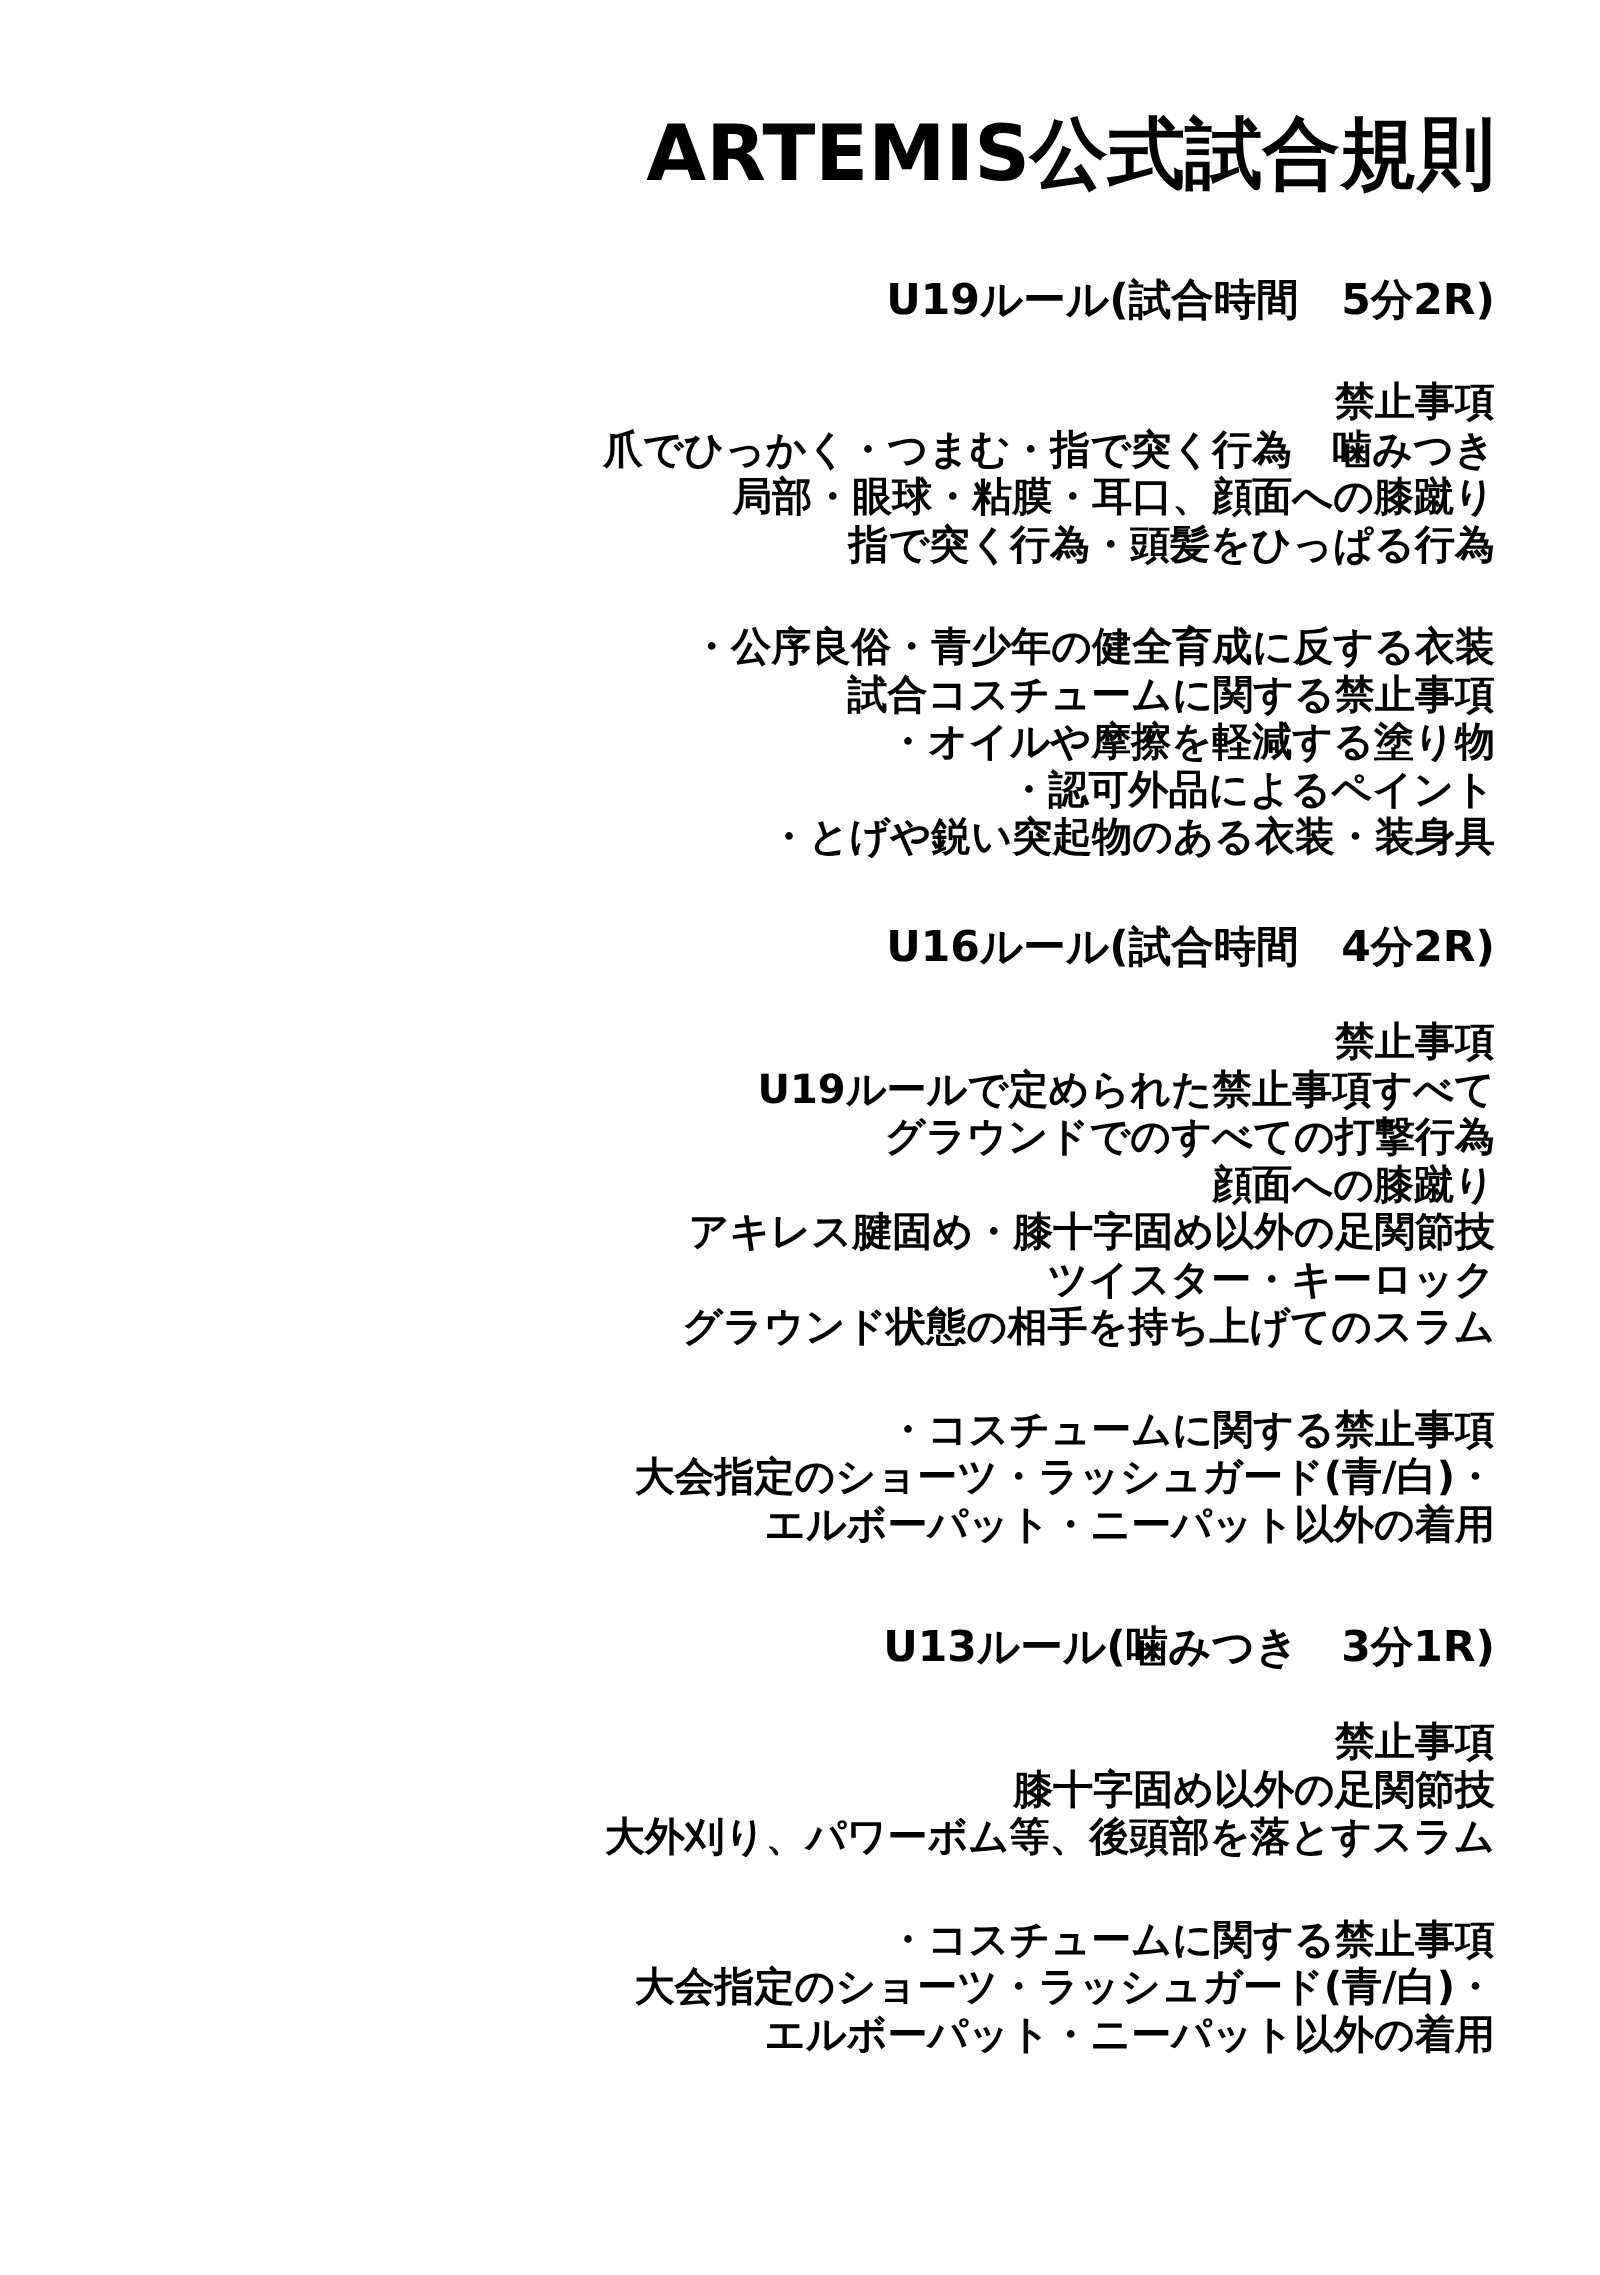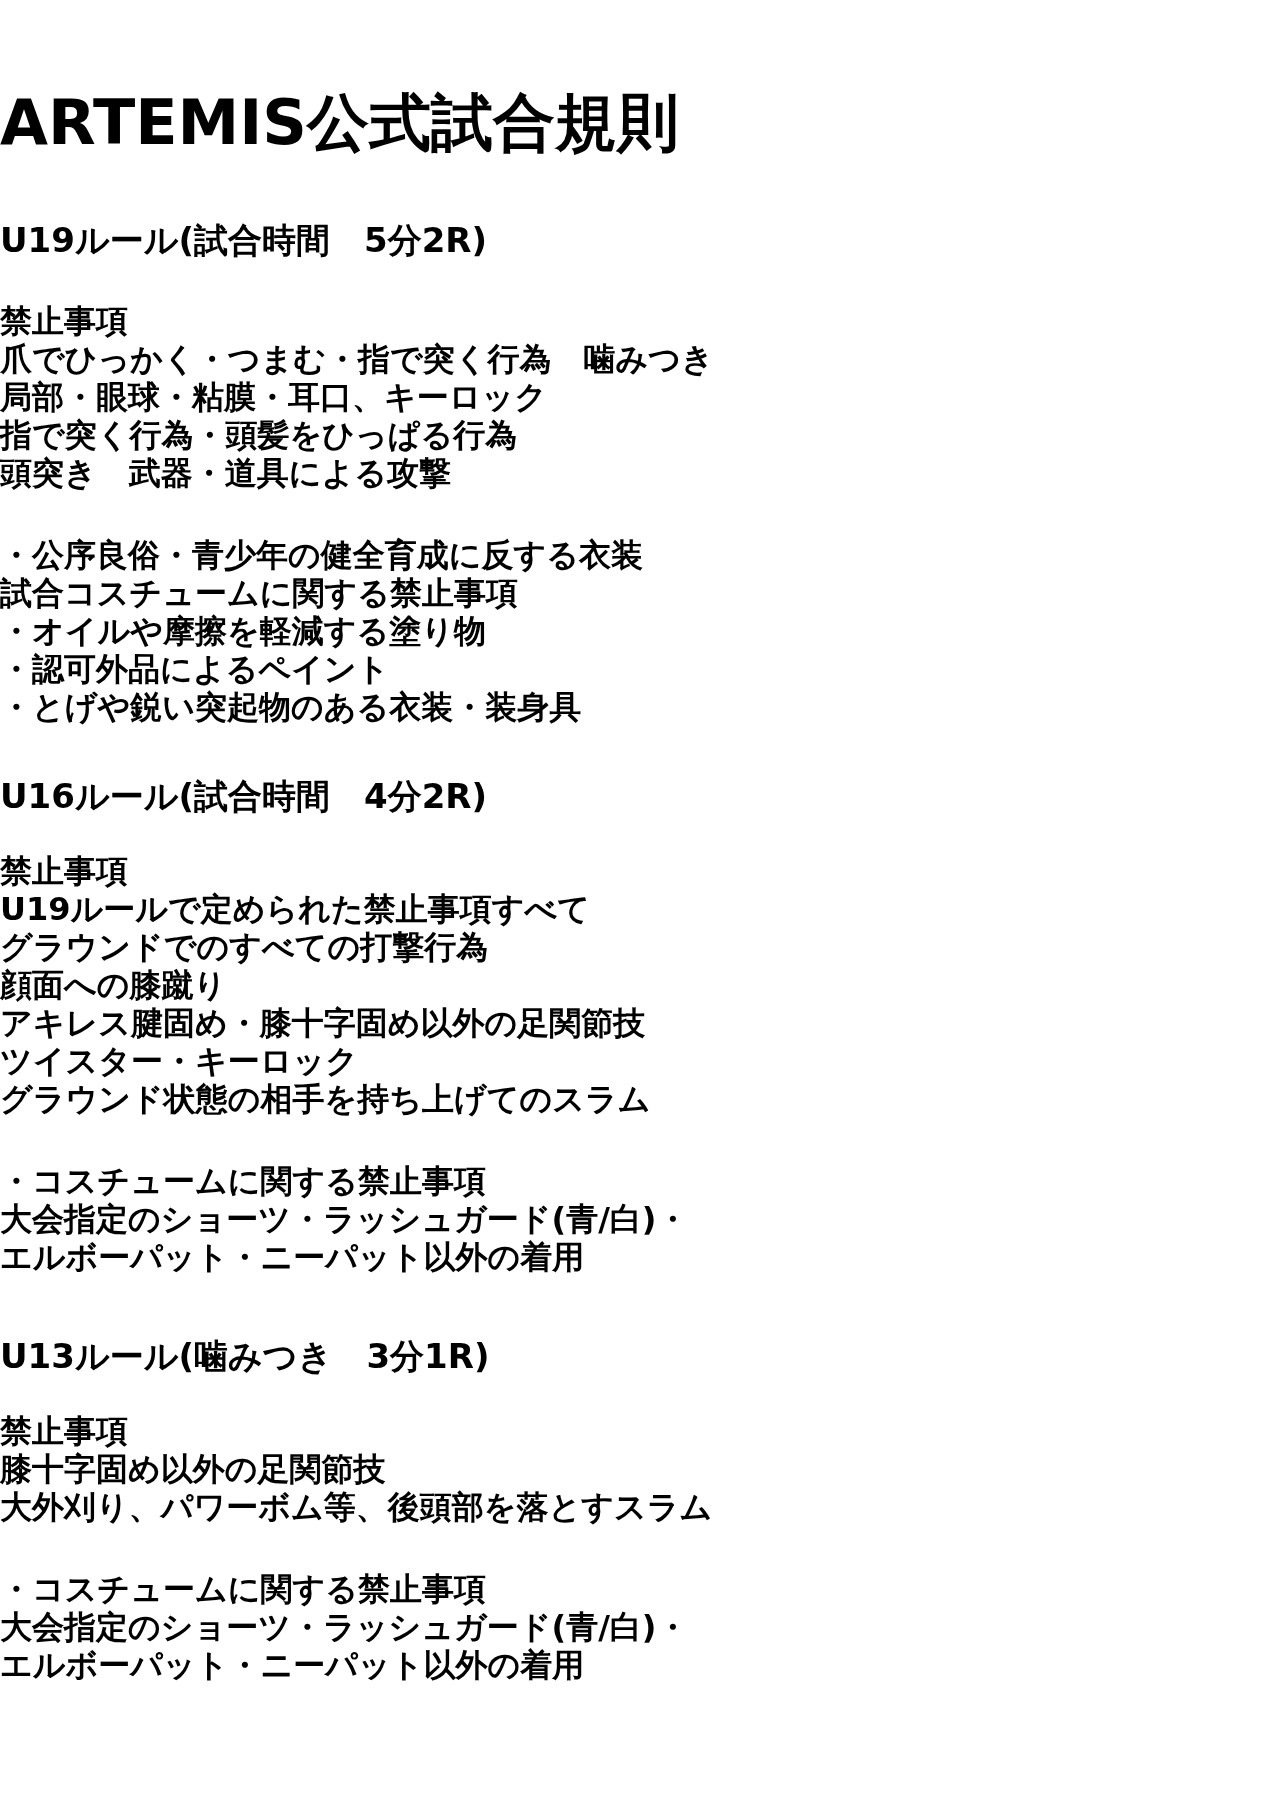--- a/index.html
+++ b/index.html
@@ -13,21 +13,21 @@
     overflow: hidden;
     color: #000000;
     font-family: "DejaVu Sans", sans-serif;
     font-weight: bold;
     -webkit-font-smoothing: antialiased;
   }
   .page {
     box-sizing: border-box;
     width: 1196px;          
     padding-top: 86px;
-    text-align: left;
+    text-align: right;
   }
   .doc-title {
     font-size: 62px;
     line-height: 74px;
     white-space: nowrap;
   }
   .section-heading {
     font-size: 34px;
     line-height: 36px;
     margin-top: 62px;
@@ -51,23 +51,22 @@
 </head>
 <body>
 
 <main class="page">
   <div class="doc-title">ARTEMIS公式試合規則</div>
 
 <div class="section-heading">U19ルール(試合時間　5分2R)</div>
     <div class="rule-block">
       <div class="rule-line">禁止事項</div>
       <div class="rule-line">爪でひっかく・つまむ・指で突く行為　噛みつき</div>
-      <div class="rule-line">局部・眼球・粘膜・耳口、キーロック</div>
+      <div class="rule-line">局部・眼球・粘膜・耳口、顔面への膝蹴り</div>
       <div class="rule-line">指で突く行為・頭髪をひっぱる行為</div>
-      <div class="rule-line">頭突き　武器・道具による攻撃</div>
     </div>
     <div class="rule-block">
       <div class="rule-line">・公序良俗・青少年の健全育成に反する衣装</div>
       <div class="rule-line">試合コスチュームに関する禁止事項</div>
       <div class="rule-line">・オイルや摩擦を軽減する塗り物</div>
       <div class="rule-line">・認可外品によるペイント</div>
       <div class="rule-line">・とげや鋭い突起物のある衣装・装身具</div>
     </div>
     <div class="section-heading gap-lg">U16ルール(試合時間　4分2R)</div>
     <div class="rule-block tight">

